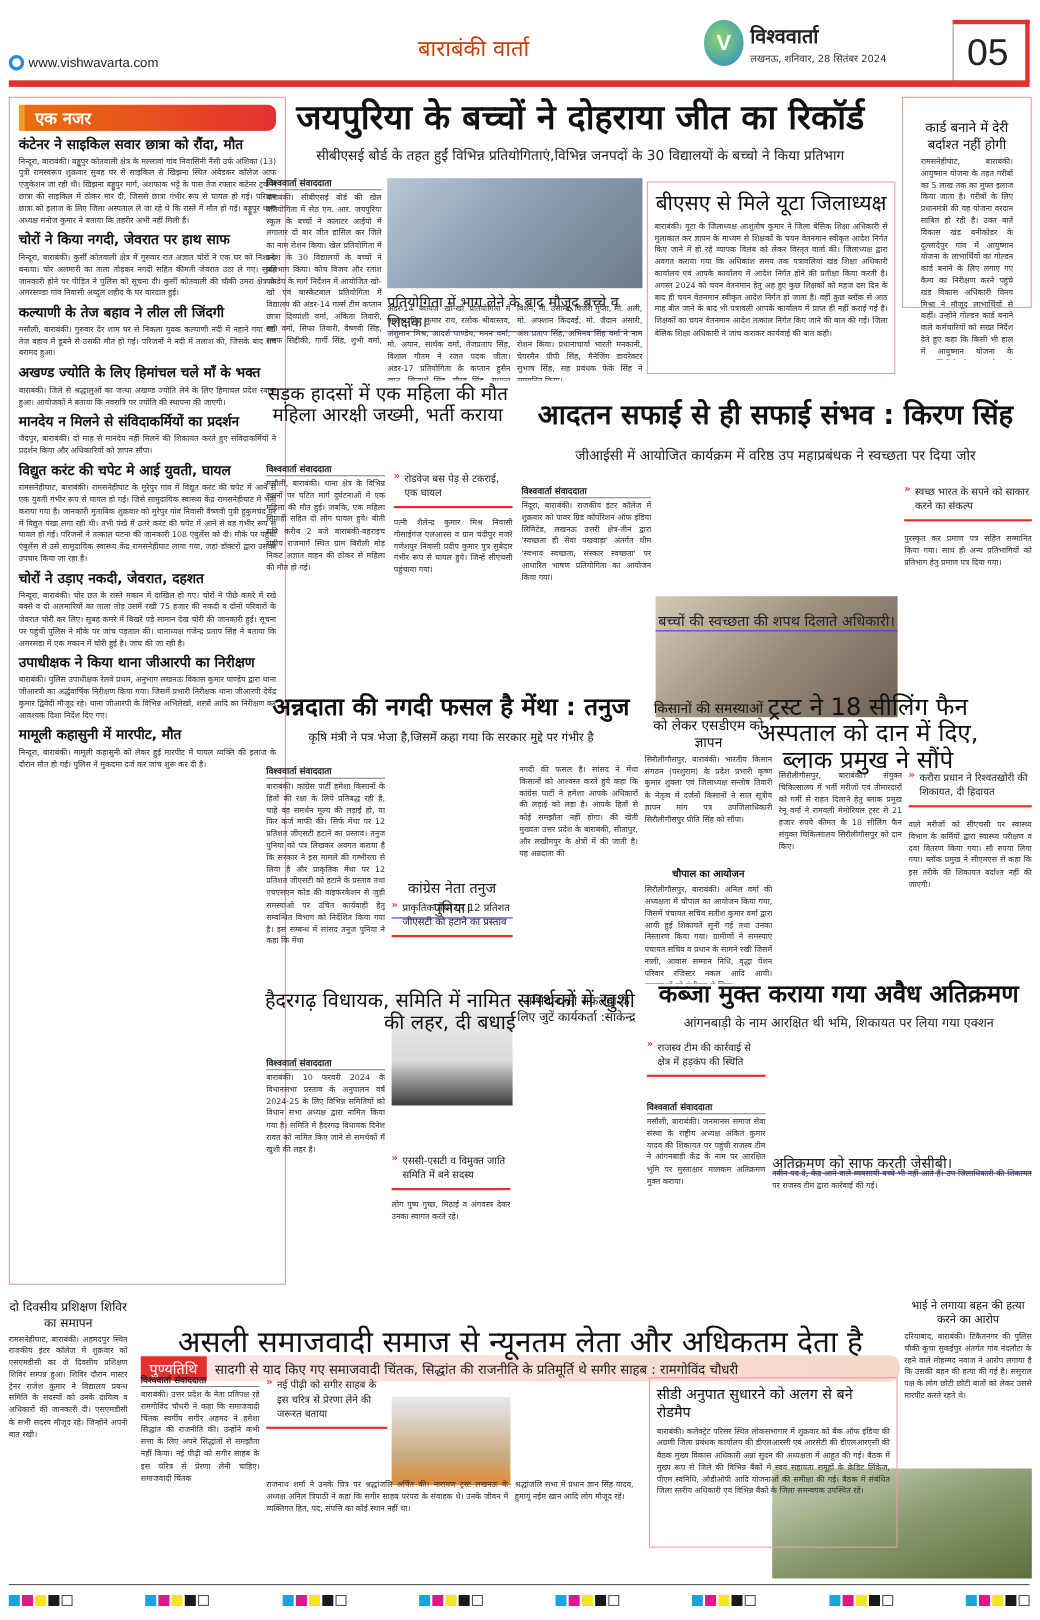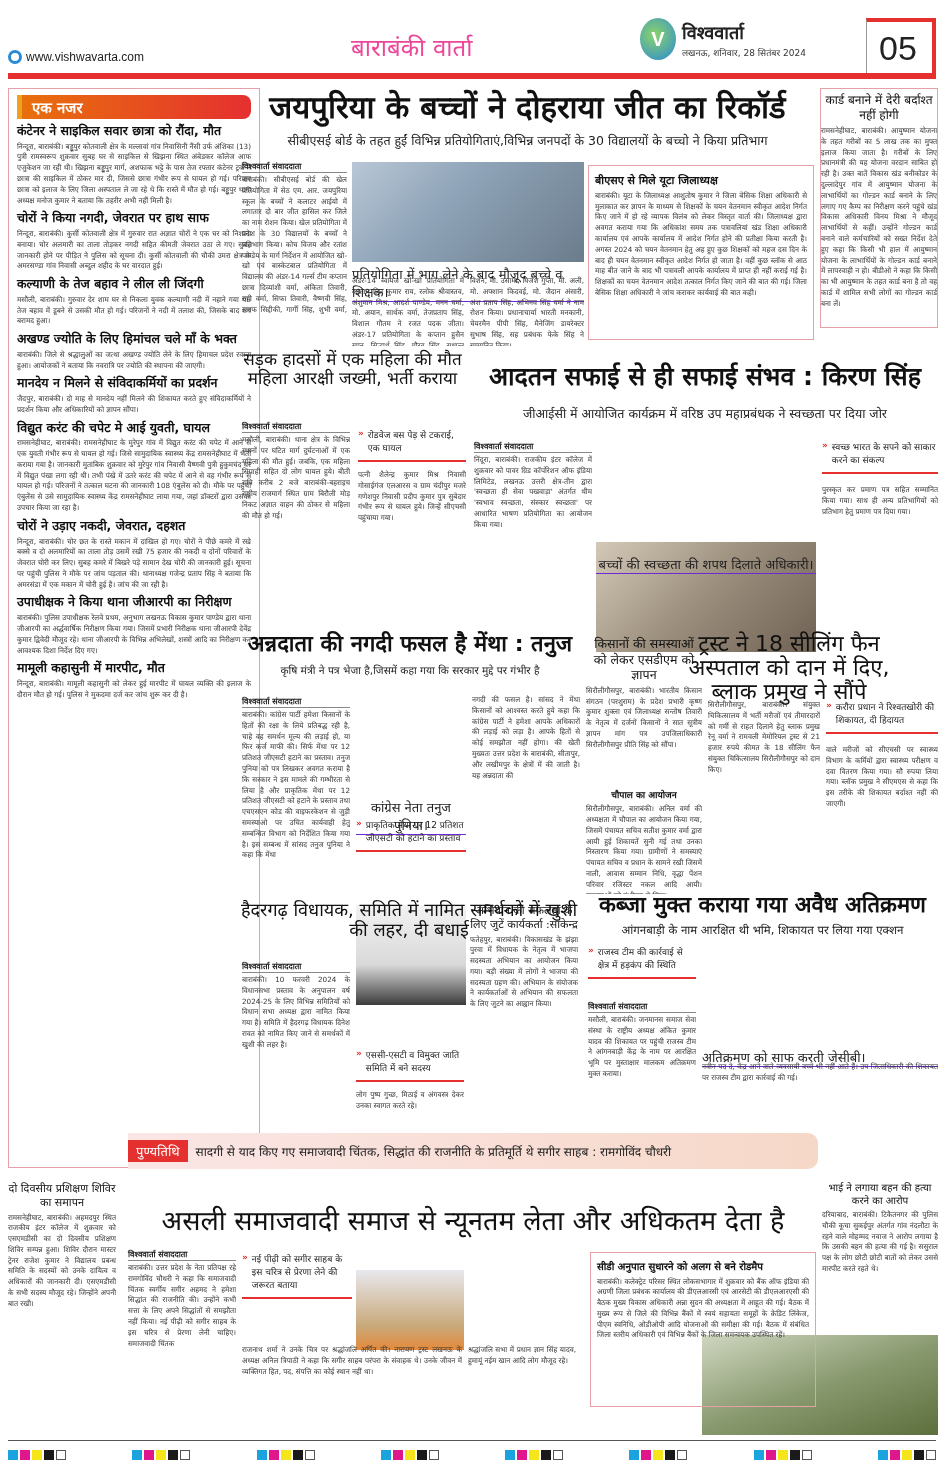--- a/index.html
+++ b/index.html
@@ -1,20 +1,20 @@
 <!DOCTYPE html>
 <html><head>
 <meta charset="utf-8">
 <style>
 *{box-sizing:border-box;margin:0;padding:0}
 body{width:945px;height:1473px;background:#fff;font-family:"DejaVu Sans",sans-serif;color:#222;position:relative;overflow:hidden}
 .abs{position:absolute}
 .hdr-url{left:8px;top:50px;font-size:12px;font-family:"Liberation Sans",sans-serif;color:#222;display:flex;align-items:center;gap:4px}
 .ie{width:14px;height:14px;border-radius:50%;border:3px solid #2a8ad4;display:inline-block}
-.hdr-sec{left:351px;top:30px;font-size:24px;color:#ec4899}
+.hdr-sec{left:380px;top:30px;font-size:20px;color:#c2410c}
 .logo{left:640px;top:18px;display:flex;gap:6px;align-items:center}
 .logo-mark{width:36px;height:42px;border-radius:50%;background:radial-gradient(circle at 40% 40%,#8cd36a,#2a8ad4);color:#fff;font-weight:bold;font-size:20px;display:flex;align-items:center;justify-content:center;font-family:"Liberation Sans",sans-serif}
 .logo-title{font-size:18px;font-weight:bold;color:#222}
 .logo-date{font-size:9px;color:#333;margin-top:2px}
 .pageno{left:866px;top:18px;width:70px;height:56px;border-top:4px solid #e53030;border-right:4px solid #e53030;font-family:"Liberation Sans",sans-serif;font-size:34px;display:flex;align-items:center;padding-left:12px;border-left:1px solid #999}
 .redline{left:8px;top:73px;width:928px;height:6px;background:#e53030}
 .box{border:1px solid #e8a0a8}
 .kicker{background:linear-gradient(90deg,#e8700c,#e53030);color:#fff;font-weight:bold;font-size:15px;padding:2px 10px;border-radius:0 8px 8px 0;border-left:5px solid #f0a020}
 .h2{font-size:12.5px;font-weight:bold;color:#111;line-height:1.25;margin:4px 0 3px}
 .body{font-size:7.2px;line-height:1.5;color:#333;text-align:justify}
@@ -77,25 +77,25 @@
 <div class="abs" style="left:242px;top:160px;width:105px">
   <div class="by">विश्ववार्ता संवाददाता</div>
   <div class="body" style="height:140px;overflow:hidden">बाराबंकी। सीबीएसई बोर्ड की खेल प्रतियोगिता में सेठ एम. आर. जयपुरिया स्कूल के बच्चों ने कलाटर आईयो में लगातार दो बार जीत हासिल कर जिले का नाम रोशन किया। खेल प्रतियोगिता में प्रदेश के 30 विद्यालयों के बच्चों ने प्रतिभाग किया। कोच विजय और रतांश पाण्डेय के मार्ग निर्देशन में आयोजित खो-खो एवं बास्केटबाल प्रतियोगिता में विद्यालय की अंडर-14 गर्ल्स टीम कप्तान छात्रा दिव्यांशी वर्मा, अंकिता तिवारी, रुही वर्मा, सिफा तिवारी, वैष्णवी सिंह, रत्नफ सिद्दीकी, गार्गी सिंह, शुभी वर्मा, दिव्यांशी सिंह, चैतन्या गुप्ता, भूमिका सिंह ने खो-खो प्रतियोगिता में कांस्य पदक जीता।</div>
 </div>
 <div class="abs photo" style="left:352px;top:162px;width:232px;height:100px"></div>
 <div class="abs caption" style="left:352px;top:265px;width:232px">प्रतियोगिता में भाग लेने के बाद मौजूद बच्चे व शिक्षक।</div>
 <div class="abs body" style="left:352px;top:276px;width:112px;height:70px;overflow:hidden">अंडर-14 ब्वायज खो-खो प्रतियोगिता में कप्तान प्रित कुमार राय, रलोक श्रीवास्तव, अंशुमान मिश्र, आदर्श पाण्डेय, मनन वर्मा, मो. अयान, सार्थक वर्मा, तेजप्रताप सिंह, विशाल गौतम ने रजत पदक जीता। अंडर-17 प्रतियोगिता के कप्तान हुसैन खान, सिद्धार्थ सिंह, गौरव सिंह, सुधान्त सिंह</div>
 <div class="abs body" style="left:470px;top:276px;width:114px;height:70px;overflow:hidden">विशेन, मो. उसामा, विजेश गुप्ता, मो. अली, मो. अफ्शान किदवई, मो. जैदान अंसारी, अंश प्रताप सिंह, अभिनव सिंह वर्मा ने नाम रोशन किया। प्रधानाचार्या भारती मनकानी, चेयरमैन पीपी सिंह, मैनेजिंग डायरेक्टर सुभाष सिंह, सह प्रबंधक फेके सिंह ने सम्मानित किया।</div>
 
 <div class="abs box" style="left:588px;top:165px;width:226px;height:175px;padding:4px 6px">
-  <div class="h2" style="font-size:11px;font-weight:bold">बीएसए से मिले यूटा जिलाध्यक्ष</div>
+  <div class="h2" style="text-align:center;font-size:19px;font-weight:normal">बीएसए से मिले यूटा जिलाध्यक्ष</div>
   <div class="body" style="height:140px;overflow:hidden">बाराबंकी। यूटा के जिलाध्यक्ष आशुतोष कुमार ने जिला बेसिक शिक्षा अधिकारी से मुलाकात कर ज्ञापन के माध्यम से शिक्षकों के चयन वेतनमान स्वीकृत आदेश निर्गत किए जाने में हो रहे व्यापक विलंब को लेकर विस्तृत वार्ता की। जिलाध्यक्ष द्वारा अवगत कराया गया कि अधिकांश समय तक पत्रावलियां खंड शिक्षा अधिकारी कार्यालय एवं आपके कार्यालय में आदेश निर्गत होने की प्रतीक्षा किया करती है। अगस्त 2024 को चयन वेतनमान हेतु अह हुए कुछ शिक्षकों को महज दस दिन के बाद ही चयन वेतनमान स्वीकृत आदेश निर्गत हो जाता है। वहीं कुछ ब्लॉक से आठ माह बीत जाने के बाद भी पत्रावली आपके कार्यालय में प्राप्त ही नहीं कराई गई है। शिक्षकों का चयन वेतनमान आदेश तत्काल निर्गत किए जाने की बात की गई। जिला बेसिक शिक्षा अधिकारी ने जांच कराकर कार्यवाई की बात कही।</div>
 </div>
 
-<div class="abs box" style="left:820px;top:88px;width:118px;height:240px;padding:0">
+<div class="abs box" style="left:820px;top:88px;width:118px;height:192px;padding:16px">
   <div class="h2" style="text-align:center;font-weight:normal;font-size:12px">कार्ड बनाने में देरी बर्दाश्त नहीं होगी</div>
   <div class="body" style="height:185px;overflow:hidden">रामसनेहीघाट, बाराबंकी। आयुष्मान योजना के तहत गरीबों का 5 लाख तक का मुफ्त इलाज किया जाता है। गरीबों के लिए प्रधानमंत्री की यह योजना वरदान साबित हो रही है। उक्त बातें विकास खंड बनीकोडर के दुल्लादेपुर गांव में आयुष्मान योजना के लाभार्थियों का गोल्डन कार्ड बनाने के लिए लगाए गए कैम्प का निरीक्षण करने पहुंचे खंड विकास अधिकारी विनय मिश्रा ने मौजूद लाभार्थियों से कहीं। उन्होंने गोल्डन कार्ड बनाने वाले कर्मचारियों को सख्त निर्देश देते हुए कहा कि किसी भी हाल में आयुष्मान योजना के लाभार्थियों के गोल्डन कार्ड बनाने में लापरवाही न हो। बीडीओ ने कहा कि किसी का भी आयुष्मान के तहत कार्ड बना है तो वह कार्ड में शामिल सभी लोगों का गोल्डन कार्ड बना लें।</div>
 </div>
 
 <div class="abs headline" style="left:240px;top:350px;width:225px;font-size:17px;font-weight:normal">सड़क हादसों में एक महिला की मौत महिला आरक्षी जख्मी, भर्ती कराया</div>
 <div class="abs" style="left:242px;top:420px;width:108px">
   <div class="by">विश्ववार्ता संवाददाता</div>
   <div class="body" style="height:200px;overflow:hidden">मसौली, बाराबंकी। थाना क्षेत्र के विभिन्न स्थानों पर घटित मार्ग दुर्घटनाओं में एक महिला की मौत हुई। जबकि, एक महिला सिपाही सहित दो लोग घायल हुये। बीती रात्रि करीब 2 बजे बाराबंकी-बहराइच राष्ट्रीय राजमार्ग स्थित ग्राम बिरौली मोड़ निकट अज्ञात वाहन की ठोकर से महिला की मौत हो गई।</div>
 </div>
 <div class="abs pull" style="left:358px;top:428px;width:108px">
@@ -154,59 +154,58 @@
 </div>
 <div class="abs photo" style="left:356px;top:960px;width:108px;height:80px;background:linear-gradient(180deg,#e8e8ee,#c9a97a 70%,#e58a3a)"></div>
 <div class="abs pull" style="left:356px;top:1048px;width:108px">
     <span class="ch">»</span>
     <span>एससी-एसटी व विमुक्त जाति समिति में बने सदस्य</span>
   </div>
 <div class="abs body" style="left:356px;top:1090px;width:108px;height:70px;overflow:hidden">लोग पुष्प गुच्छ, मिठाई व अंगवस्त्र देकर उनका स्वागत करते रहे।</div>
 
 <div class="abs" style="left:470px;top:900px;width:108px">
   <div class="h2" style="text-align:center;font-weight:normal;font-size:11px">अभियान की सफलता के लिए जुटें कार्यकर्ता :साकेन्द्र</div>
-  <div class="body" style="height:220px;overflow:hidden">फतेहपुर, बाराबंकी। विकासखंड के झंझा पुरवा में विधायक के नेतृत्व में भाजपा सदस्यता अभियान का आयोजन किया गया। बड़ी संख्या में लोगों ने भाजपा की सदस्यता ग्रहण की। अभियान के संयोजक ने कार्यकर्ताओं से अभियान की सफलता के लिए जुटने का आह्वान किया।</div>
 </div>
 
 <div class="abs headline" style="left:585px;top:893px;width:355px;font-size:22px">कब्जा मुक्त कराया गया अवैध अतिक्रमण</div>
 <div class="abs sub" style="left:585px;top:922px;width:355px;font-size:11.5px">आंगनबाड़ी के नाम आरक्षित थी भमि, शिकायत पर लिया गया एक्शन</div>
 <div class="abs pull" style="left:588px;top:945px;width:108px">
     <span class="ch">»</span>
     <span>राजस्व टीम की कार्रवाई से क्षेत्र में हड़कंप की स्थिति</span>
   </div>
 <div class="abs" style="left:588px;top:1000px;width:108px">
   <div class="by">विश्ववार्ता संवाददाता</div>
   <div class="body" style="height:160px;overflow:hidden">मसौली, बाराबंकी। जनमानस समाज सेवा संस्था के राष्ट्रीय अध्यक्ष अंकित कुमार यादव की शिकायत पर पहुंची राजस्व टीम ने आंगनबाड़ी केंद्र के नाम पर आरक्षित भूमि पर मुस्ताक्षार मालकम अतिक्रमण मुक्त कराया।</div>
 </div>
 <div class="abs photo" style="left:702px;top:945px;width:236px;height:100px;background:linear-gradient(160deg,#cfd7c0,#8a9a70 50%,#5c6f3c)"></div>
 <div class="abs caption" style="left:702px;top:1048px;width:236px">अतिक्रमण को साफ करती जेसीबी।</div>
 <div class="abs body" style="left:702px;top:1062px;width:236px;height:100px;overflow:hidden">नवीन पद दे, केंद्र आने वाले व्यवसायी बच्चे भी नहीं आते हैं। उप जिलाधिकारी की शिकायत पर राजस्व टीम द्वारा कार्रवाई की गई।</div>
 
 <div class="abs" style="left:8px;top:1178px;width:108px">
   <div class="h2" style="text-align:center;font-weight:normal;font-size:11px">दो दिवसीय प्रशिक्षण शिविर का समापन</div>
   <div class="body" style="height:200px;overflow:hidden">रामसनेहीघाट, बाराबंकी। अहमदपुर स्थित राजकीय इंटर कॉलेज में शुक्रवार को एसएमडीसी का दो दिवसीय प्रशिक्षण शिविर सम्पन्न हुआ। शिविर दौरान मास्टर ट्रेनर राजेश कुमार ने विद्यालय प्रबन्ध समिति के सदस्यों को उनके दायित्व व अधिकारों की जानकारी दी। एसएमडीसी के सभी सदस्य मौजूद रहे। जिन्होंने अपनी बात रखी।</div>
 </div>
-<div class="abs band" style="left:128px;top:1133px;width:690px;height:36px">
+<div class="abs band" style="left:128px;top:1232px;width:690px;height:24px">
   <span class="tag">पुण्यतिथि</span>
   <span style="font-size:12px">सादगी से याद किए गए समाजवादी चिंतक, सिद्धांत की राजनीति के प्रतिमूर्ति थे सगीर साहब : रामगोविंद चौधरी</span>
 </div>
 <div class="abs headline" style="left:128px;top:1206px;width:690px;font-size:27px;font-weight:normal">असली समाजवादी समाज से न्यूनतम लेता और अधिकतम देता है</div>
 <div class="abs" style="left:128px;top:1248px;width:108px">
   <div class="by">विश्ववार्ता संवाददाता</div>
   <div class="body" style="height:160px;overflow:hidden">बाराबंकी। उत्तर प्रदेश के नेता प्रतिपक्ष रहे रामगोविंद चौधरी ने कहा कि समाजवादी चिंतक स्वर्गीय सगीर अहमद ने हमेशा सिद्धांत की राजनीति की। उन्होंने कभी सत्ता के लिए अपने सिद्धांतों से समझौता नहीं किया। नई पीढ़ी को सगीर साहब के इस चरित्र से प्रेरणा लेनी चाहिए। समाजवादी चिंतक</div>
 </div>
 <div class="abs pull" style="left:242px;top:1252px;width:110px">
     <span class="ch">»</span>
     <span>नई पीढ़ी को सगीर साहब के इस चरित्र से प्रेरणा लेने की जरूरत बताया</span>
   </div>
 
 <div class="abs body" style="left:242px;top:1345px;width:220px;height:60px;overflow:hidden">राजनाथ शर्मा ने उनके चित्र पर श्रद्धांजलि अर्पित की। नारायण ट्रस्ट लखनऊ के अध्यक्ष अनिल त्रिपाठी ने कहा कि सगीर साहब परंपरा के संवाहक थे। उनके जीवन में व्यक्तिगत हित, पद, संपत्ति का कोई स्थान नहीं था।</div>
 <div class="abs body" style="left:468px;top:1345px;width:108px;height:60px;overflow:hidden">श्रद्धांजलि सभा में प्रधान ज्ञान सिंह यादव, हुमायूं नईम खान आदि लोग मौजूद रहे।</div>
 <div class="abs box" style="left:590px;top:1252px;width:226px;height:155px;padding:4px 6px">
-  <div class="h2" style="font-weight:bold;font-size:10px">सीडी अनुपात सुधारने को अलग से बने रोडमैप</div>
+  <div class="h2" style="font-weight:normal;font-size:13px">सीडी अनुपात सुधारने को अलग से बने रोडमैप</div>
   <div class="body" style="height:120px;overflow:hidden">बाराबंकी। कलेक्ट्रेट परिसर स्थित लोकसभागार में शुक्रवार को बैंक ऑफ इंडिया की अग्रणी जिला प्रबंधक कार्यालय की डीएलआरसी एवं आरसेटी की डीएलआरएसी की बैठक मुख्य विकास अधिकारी अन्ना सुदन की अध्यक्षता में आहूत की गई। बैठक में मुख्य रूप से जिले की विभिन्न बैंकों में स्वयं सहायता समूहों के क्रेडिट लिंकेज, पीएम स्वनिधि, ओडीओपी आदि योजनाओं की समीक्षा की गई। बैठक में संबंधित जिला स्तरीय अधिकारी एवं विभिन्न बैंकों के जिला समन्वयक उपस्थित रहें।</div>
 </div>
 <div class="abs" style="left:822px;top:1178px;width:116px">
   <div class="h2" style="text-align:center;font-weight:normal;font-size:10px">भाई ने लगाया बहन की हत्या करने का आरोप</div>
   <div class="body" style="height:190px;overflow:hidden">दरियाबाद, बाराबंकी। टिकैतनगर की पुलिस चौकी कूचा सुकईपुर अंतर्गत गांव नंदलौटा के रहने वाले मोहम्मद नवाज ने आरोप लगाया है कि उसकी बहन की हत्या की गई है। ससुराल पक्ष के लोग छोटी छोटी बातों को लेकर उससे मारपीट करते रहते थे।</div>
 </div>
 
 <div class="abs" style="left:8px;top:1440px;width:928px;height:1px;background:#555"></div>
 <div class="abs" id="regmarks" style="left:8px;top:1450px;width:928px;display:flex;justify-content:space-between">
     <div class="reg">

